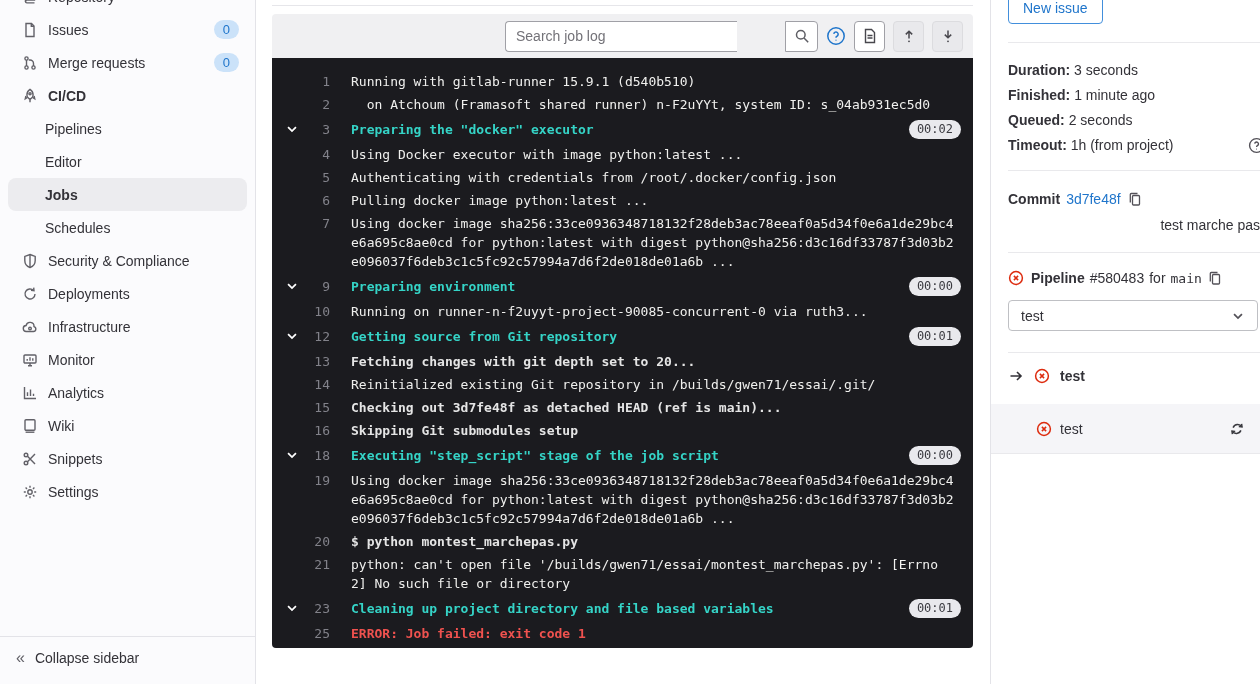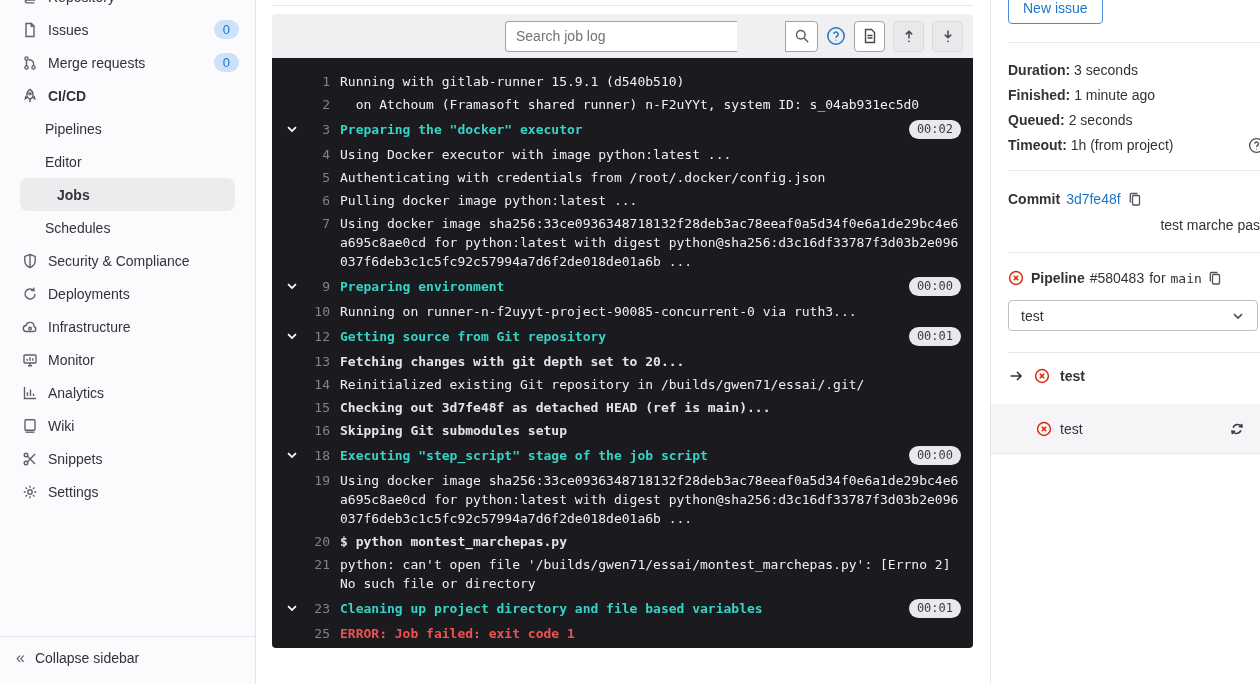--- a/index.html
+++ b/index.html
@@ -18,21 +18,21 @@
   }
   .sb-list { margin-top: -20px; }
   .sb-item {
     height: 33px; display: flex; align-items: center; gap: 10px;
     padding: 0 16px 0 22px; color: #333238; cursor: pointer;
   }
   .sb-item .sb-icon { width: 16px; height: 16px; color: #626168; flex: none; }
   .sb-item.sub { padding-left: 45px; }
   .sb-item.bold .sb-label { font-weight: 700; }
   .sb-item.active {
-    background: #ececef; border-radius: 8px; margin: 0 20px; padding-left: 37px; align-items: center;
+    background: #ececef; border-radius: 8px; margin: 0 8px; padding-left: 37px; align-items: center;
   }
   .sb-item.active .sb-label { font-weight: 700; }
   .sb-badge {
     margin-left: auto; background: #cbe2f9; color: #1f75cb; font-size: 13px;
     border-radius: 10px; padding: 0 9px; height: 19px; line-height: 19px;
   }
   .collapse-row {
     position: absolute; left: 0; right: 0; bottom: 0; border-top: 1px solid #e3e3e8;
     padding: 13px 16px 18px; display: flex; gap: 10px; align-items: center;
     background: #fbfbfd; cursor: pointer;
@@ -71,21 +71,21 @@
     position: absolute; left: 15px; width: 701px; top: 58px; height: 590px;
     background: #1b1b1f; border-radius: 0 0 4px 4px; padding-top: 12px;
     font-family: "DejaVu Sans Mono", monospace; font-size: 13px; color: #f0f0ee;
     overflow: hidden;
   }
   .lrow { position: relative; display: flex; align-items: flex-start; padding: 2px 12px 2px 0; }
   .lrow.section { padding-top: 4px; padding-bottom: 4px; cursor: pointer; }
   .chev { position: absolute; left: 13px; top: 6px; width: 14px; height: 14px; color: #fff; }
   .chev svg { width: 14px; height: 14px; }
   .lnum { flex: 0 0 58px; text-align: right; color: #82828a; line-height: 19px; cursor: pointer; }
-  .ltext { margin-left: 10px; flex: 1; line-height: 19px; white-space: pre-wrap; word-break: break-all; }
+  .ltext { margin-left: 21px; flex: 1; line-height: 19px; white-space: pre-wrap; word-break: break-all; }
   .lrow.section .ltext { color: #35d4c7; font-weight: 700; }
   .lrow.green .ltext { color: #e5e5e5; font-weight: 700; }
   .lrow.error .ltext { color: #f0524f; font-weight: 700; }
   .ldur {
     margin-left: 8px; flex: none; font-size: 12px; background: #e9e9ed; color: #3a3a40;
     border-radius: 10px; padding: 0 8px; height: 19px; line-height: 19px;
   }
 
   
   .aside {

